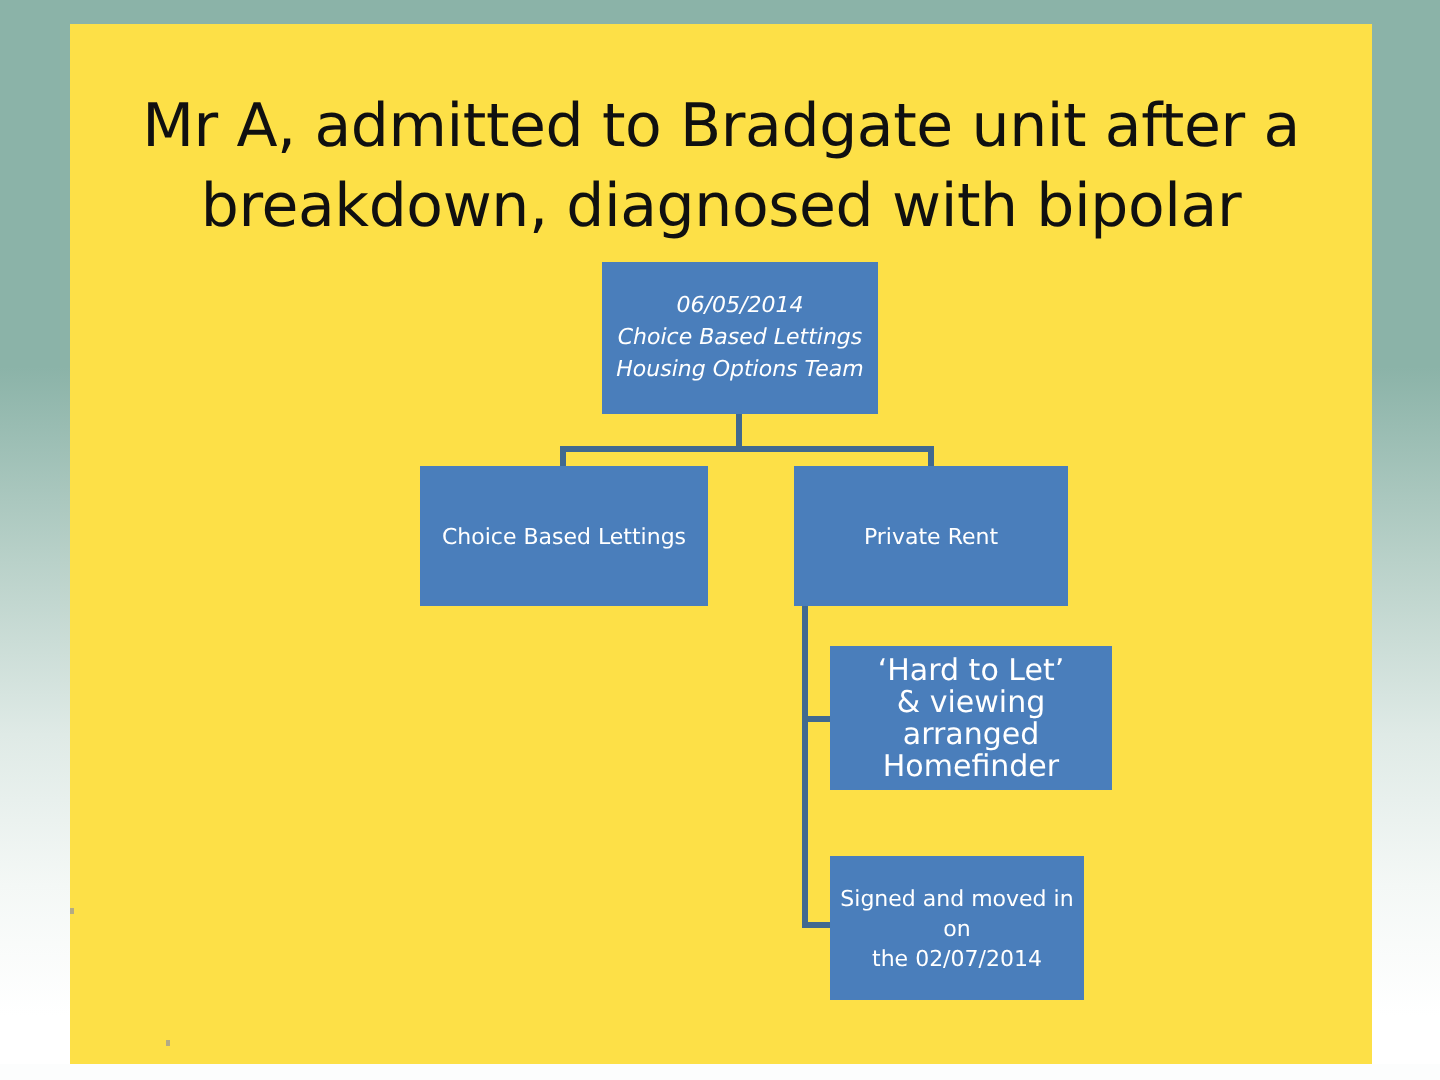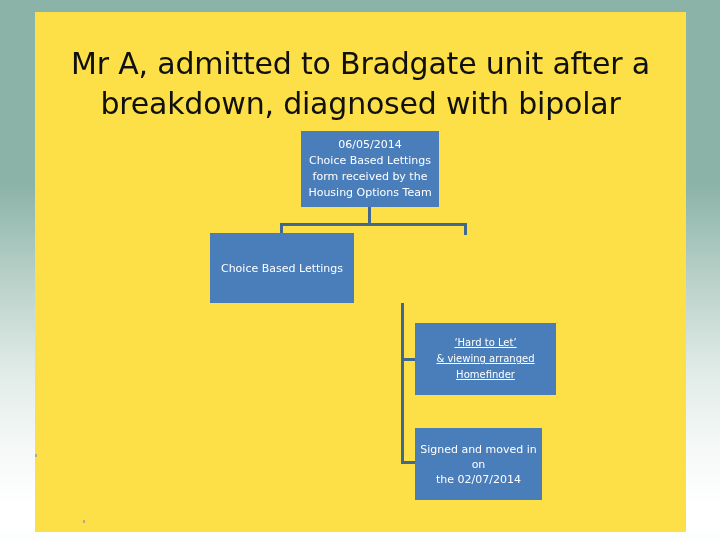--- a/index.html
+++ b/index.html
@@ -109,28 +109,28 @@
     padding: 3px 5px;
     font-family: "DejaVu Sans", sans-serif;
     filter: blur(0.25px);
   }
   .node .line {
     display: block;
     width: 100%;
   }
 
   
-  #node-cbl-form   { left: 266px; top: 119px; width: 138px; height: 76px; }
+  #node-cbl-form   { left: 266px; top: 119px; width: 138px; height: 76px; font-style: italic; }
   #node-cbl        { left: 175px; top: 221px; width: 144px; height: 70px; }
   #node-private    { left: 362px; top: 221px; width: 137px; height: 70px; }
   #node-hard-let   { left: 380px; top: 311px; width: 141px; height: 72px; }
   #node-signed     { left: 380px; top: 416px; width: 127px; height: 72px; }
 
   #node-cbl-form   { font-size: 11px; line-height: 16px; }
-  #node-hard-let   { font-size: 10px; line-height: 16px; text-decoration: underline; }
+  #node-hard-let   { font-size: 15px; line-height: 16px; }
 
   
   .conn {
     position: absolute;
     background: #41698f;
     pointer-events: none;
   }
   .conn-v { width: 3px; }
   .conn-h { height: 3px; }
 
@@ -178,28 +178,30 @@
       <div class="conn conn-h" id="conn-bus"></div>
       <div class="conn conn-v" id="conn-drop-left"></div>
       <div class="conn conn-v" id="conn-drop-right"></div>
       <div class="conn conn-v" id="conn-spine"></div>
       <div class="conn conn-h" id="conn-tick-hard"></div>
       <div class="conn conn-h" id="conn-tick-signed"></div>
 
       <div class="node" id="node-cbl-form">
         <span class="line">06/05/2014</span>
         <span class="line">Choice Based Lettings</span>
-        <span class="line">form received by the</span>
         <span class="line">Housing Options Team</span>
       </div>
 
       <div class="node" id="node-cbl">
         <span class="line">Choice Based Lettings</span>
       </div>
 
+      <div class="node" id="node-private">
+        <span class="line">Private Rent</span>
+      </div>
 
       <div class="node" id="node-hard-let">
         <span class="line">‘Hard to Let’</span>
         <span class="line">&amp; viewing arranged</span>
         <span class="line">Homefinder</span>
       </div>
 
       <div class="node" id="node-signed">
         <span class="line">Signed and moved in on</span>
         <span class="line">the 02/07/2014</span>

